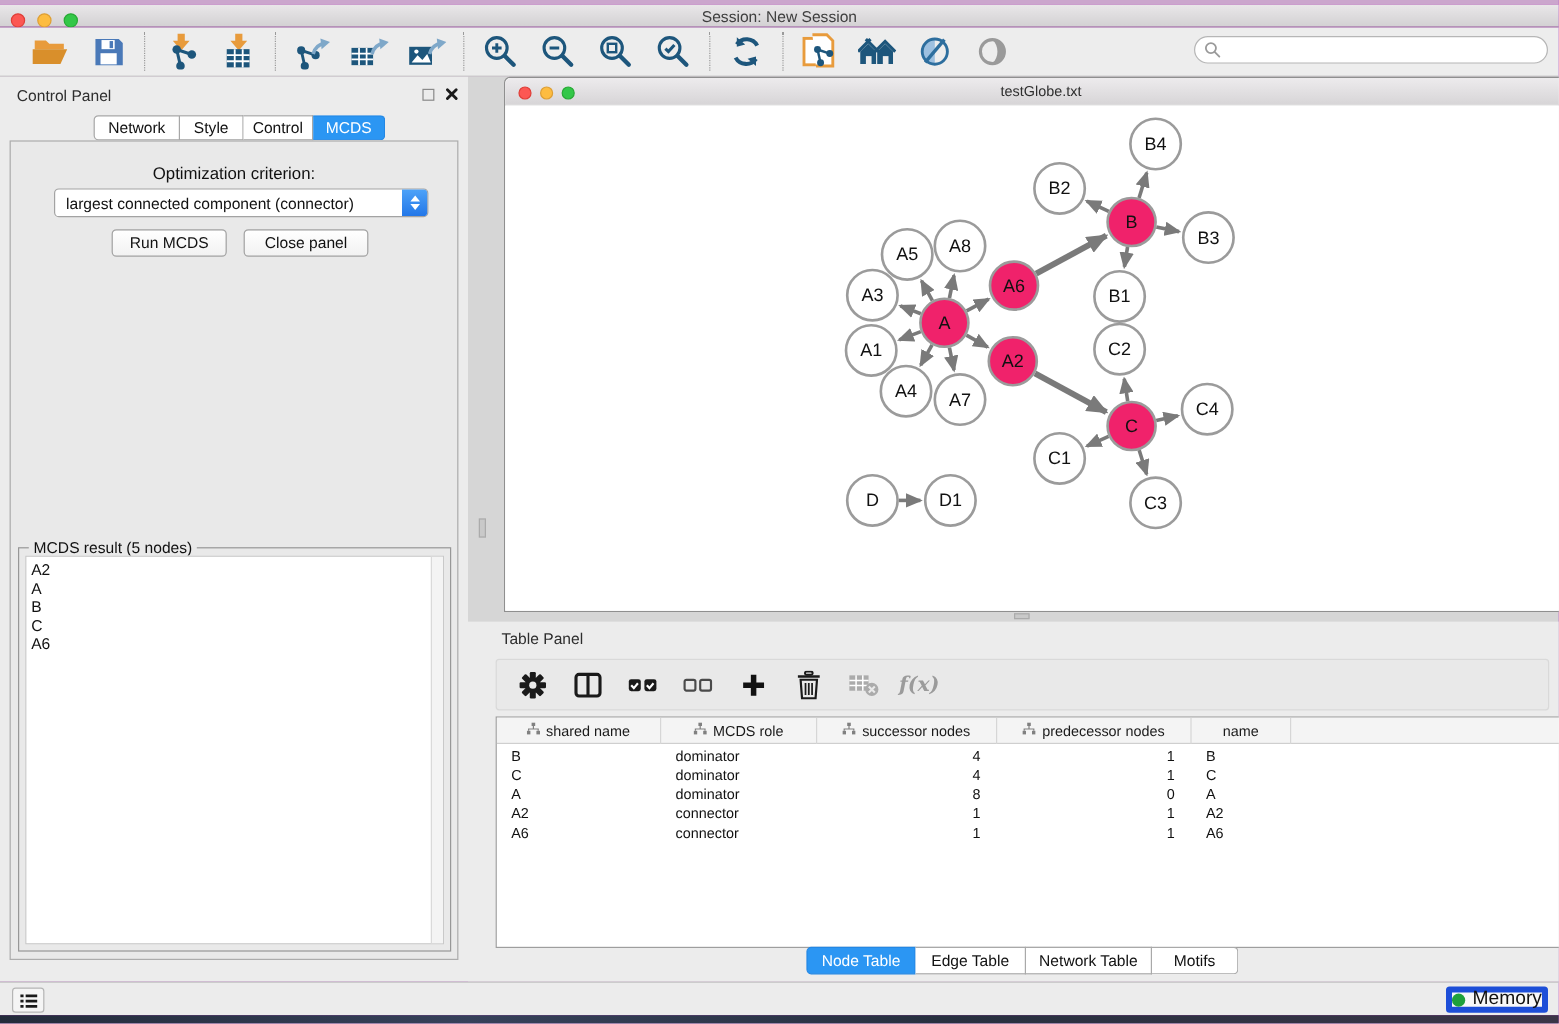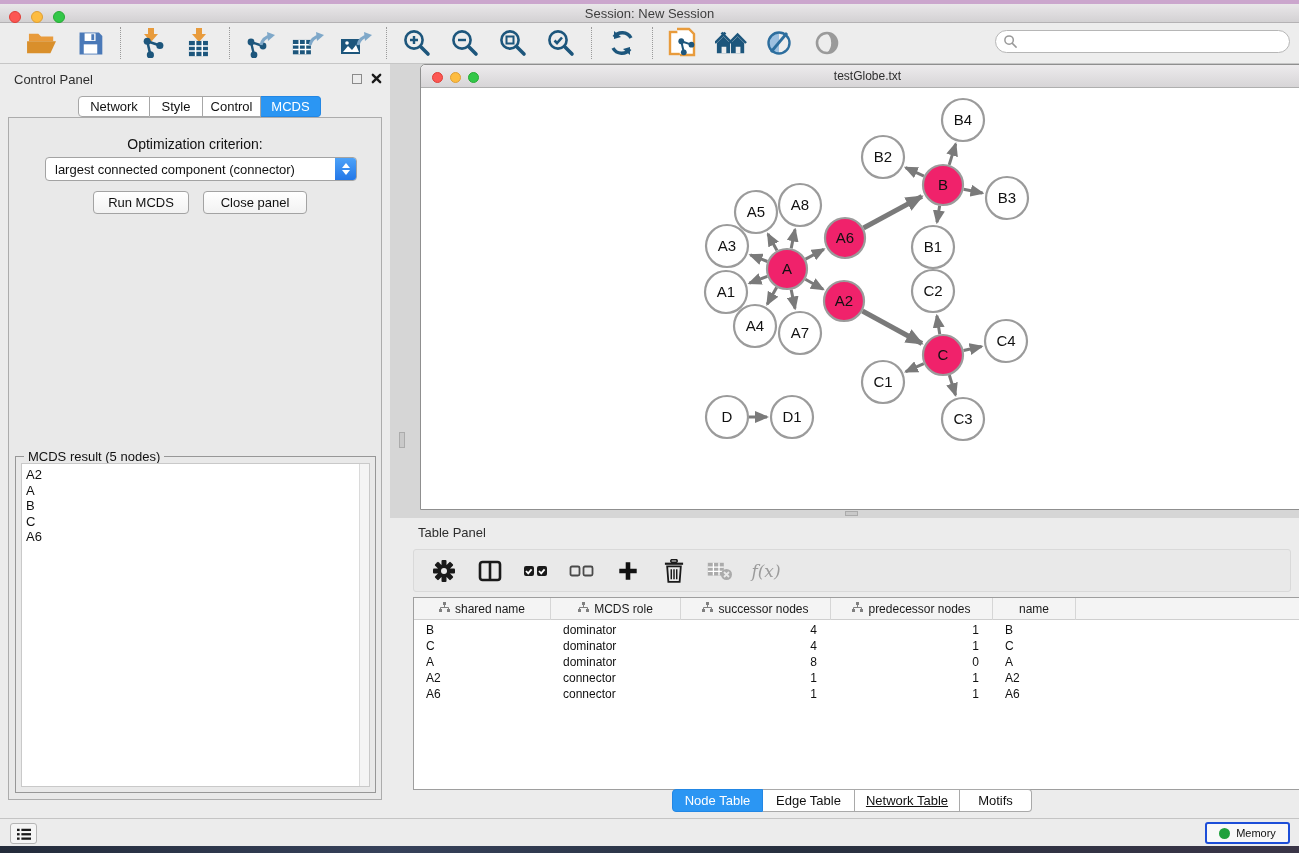--- a/index.html
+++ b/index.html
@@ -80,43 +80,43 @@
   .resize-grip { position:absolute; right:2px; bottom:2px; width:12px; height:12px;
     background:
       linear-gradient(135deg, transparent 48%, #A5A5A5 48%, #A5A5A5 54%, transparent 54%,
       transparent 66%, #A5A5A5 66%, #A5A5A5 72%, transparent 72%,
       transparent 84%, #A5A5A5 84%, #A5A5A5 90%, transparent 90%); }
 
   
   .table-panel { left:390px; top:518px; width:909px; height:300px; background:#ECECEC; }
   .tp-toolbar { position:absolute; left:23px; top:31px; width:878px; height:43px; background:#E9E9E9;
     border:1px solid #D9D9D9; border-radius:3px; display:flex; align-items:center; gap:18px; padding-left:16px; }
-  .tp-icon { width:28px; height:28px; display:flex; align-items:center; justify-content:center; cursor:pointer; }
+  .tp-icon { width:28px; height:28px; display:flex; align-items:center; justify-content:center; cursor:pointer;font-weight:bold; }
   .fx-label { font-family:"DejaVu Serif", serif; font-style:italic; font-size:17px; color:#9B9B9B; }
   .data-table { position:absolute; left:23px; top:79px; width:1030px; height:193px; background:#fff;
     border:1px solid #9E9E9E; overflow:hidden; }
   .th-row { position:absolute; left:0; top:0; height:22px; width:100%; background:#F4F4F4; border-bottom:1px solid #CFCFCF; }
   .th-cell { position:absolute; top:0; height:22px; display:flex; align-items:center; justify-content:center;
     gap:5px; font-size:12px; color:#1A1A1A; border-right:1px solid #D6D6D6; cursor:pointer; }
   .tr-row { position:absolute; left:0; height:16px; width:100%; cursor:pointer; }
   .td-cell { position:absolute; top:0; height:16px; font-size:12px; color:#111; display:flex; align-items:center; }
   .bottom-tabs { position:absolute; left:282px; top:271px; display:flex; }
   .bt-tab { height:23px; border:1px solid #A9A9A9; border-left:none; background:#fff; font-size:13px; color:#111;
     display:flex; align-items:center; justify-content:center; cursor:pointer; }
   .bt-tab:first-child { border-left:1px solid #A9A9A9; border-radius:4px 0 0 4px; }
   .bt-tab:last-child { border-radius:0 4px 4px 0;text-align:center; }
   .bt-tab.active { background:#2B96F3; border-color:#2387E4; color:#fff;text-align:center; }
 
   
   .statusbar { left:0; top:818px; width:1299px; height:28px; background:#ECECEC; border-top:1px solid #C4C4C4; }
   .status-list-btn { position:absolute; left:10px; top:4px; width:27px; height:21px; background:#F5F5F5;
     border:1px solid #B5B5B5; border-radius:3px; display:flex; align-items:center; justify-content:center; cursor:pointer; }
   .memory-btn { position:absolute; right:9px; top:3px; width:85px; height:22px; background:#F8F8F8;
-    border:2px solid #1d4ed8; border-radius:3px; display:flex; align-items:center; justify-content:center;
-    gap:6px; font-size:11px; color:#111; cursor:pointer; }
+    border:5px solid #1d4ed8; border-radius:3px; display:flex; align-items:center; justify-content:center;
+    gap:6px; font-size:16px; color:#111; cursor:pointer; }
   .mem-dot { width:11px; height:11px; border-radius:50%; background:#1FA03C; }
   .desktop-strip-bottom { left:0; top:846px; width:1299px; height:7px;
     background:linear-gradient(90deg,#232B3A,#36415A 30%,#27303F 60%,#3A3547); }
 </style>
 </head>
 <body>
 
 <div class="screen">
 
   <div class="abs desktop-strip-top"></div>
@@ -565,21 +565,21 @@
           <div class="td-cell" style="left: 0px; width: 137px; justify-content: flex-start; padding: 0px 0px 0px 12px;">A6</div>
           <div class="td-cell" style="left: 137px; width: 130px; justify-content: flex-start; padding: 0px 0px 0px 12px;">connector</div>
           <div class="td-cell" style="left: 267px; width: 150px; justify-content: flex-end; padding: 0px 14px 0px 0px;">1</div>
           <div class="td-cell" style="left: 417px; width: 162px; justify-content: flex-end; padding: 0px 14px 0px 0px;">1</div>
           <div class="td-cell" style="left: 579px; width: 83px; justify-content: flex-start; padding: 0px 0px 0px 12px;">A6</div>
         </div>
       </div>
     <div class="bottom-tabs" id="bottom-tabs">
         <div class="bt-tab active" style="width: 91px;">Node Table</div>
         <div class="bt-tab" style="width: 92px;">Edge Table</div>
-        <div class="bt-tab" style="width: 105px; text-decoration: underline;">Network Table</div>
+        <div class="bt-tab" style="width: 105px;">Network Table</div>
         <div class="bt-tab" style="width: 72px;">Motifs</div>
       </div>
   </div>
 
   <div class="abs statusbar">
     <div class="status-list-btn">
       <svg width="16" height="14" viewBox="0 0 18 16">
         <rect x="1" y="2" width="3" height="2.6" fill="#1A1A1A"></rect>
           <rect x="6" y="2" width="11" height="2.6" fill="#1A1A1A"></rect>
         <rect x="1" y="7" width="3" height="2.6" fill="#1A1A1A"></rect>

